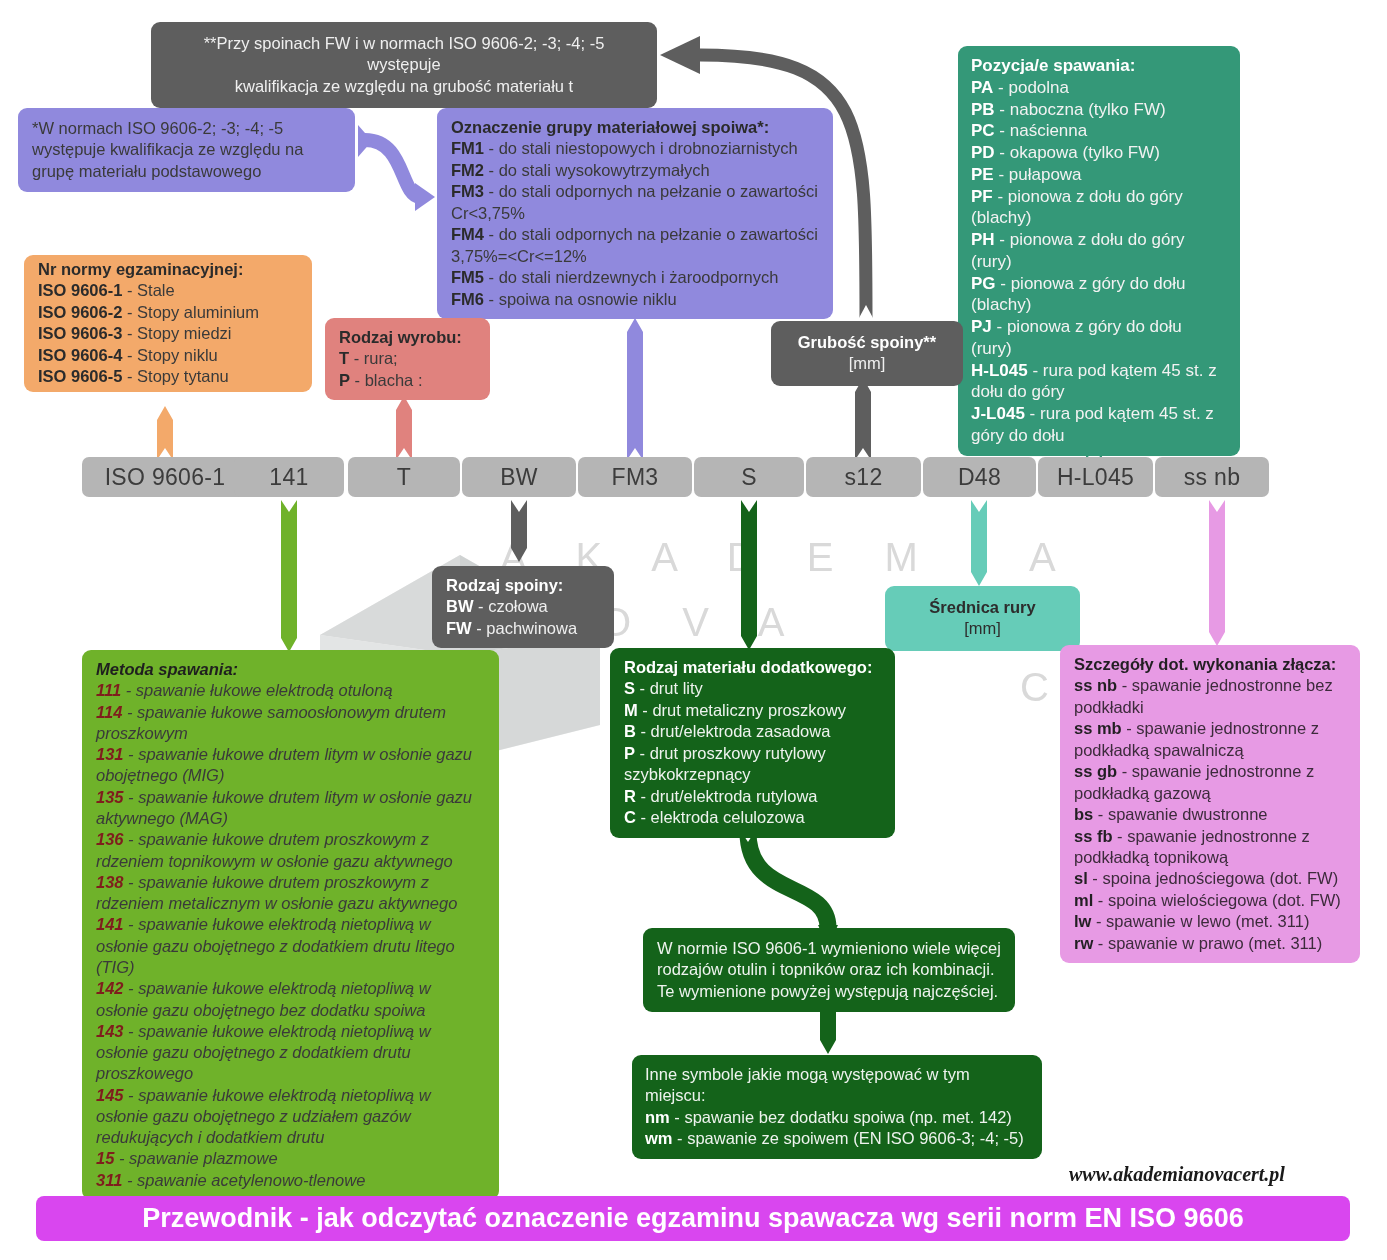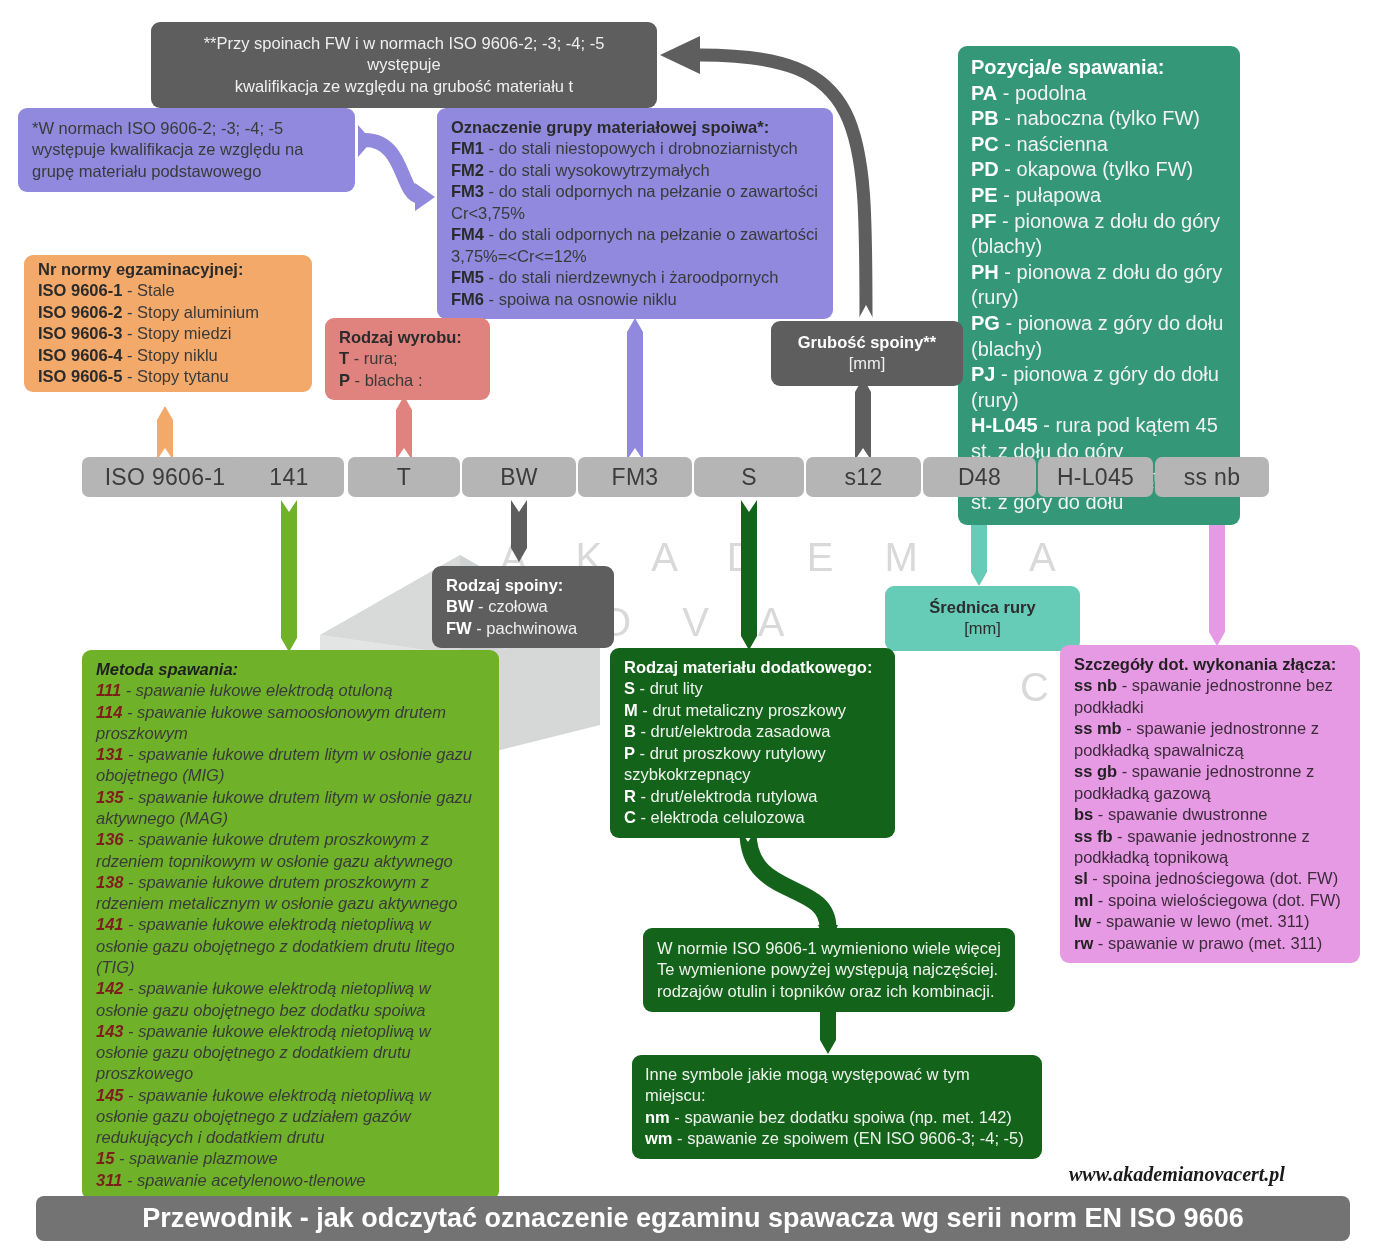--- a/index.html
+++ b/index.html
@@ -72,21 +72,21 @@
   .url {
     position: absolute;
     font-family: "Liberation Serif", serif;
     font-style: italic;
     font-weight: bold;
     font-size: 20px;
     color: #1a1a1a;
   }
   .banner {
     position: absolute;
-    background: #737373;
+    background: #d946ef;
     border-radius: 8px;
     display: flex; align-items: center; justify-content: center;
     color: #ffffff;
     font-weight: bold;
     font-size: 27px;
   }
   .ln { display: block; }
 </style>
 </head>
 <body>
@@ -185,21 +185,21 @@
   <div class="box purple" style="left:437px; top:108px; width:396px; padding:9px 14px;">
     <div style="font-weight:bold;color:#2b2b2b;">Oznaczenie grupy materiałowej spoiwa*:</div>
     <div><b>FM1</b><span> - do stali niestopowych i drobnoziarnistych</span></div>
     <div><b>FM2</b><span> - do stali wysokowytrzymałych</span></div>
     <div><b>FM3</b><span> - do stali odpornych na pełzanie o zawartości Cr&lt;3,75%</span></div>
     <div><b>FM4</b><span> - do stali odpornych na pełzanie o zawartości 3,75%=&lt;Cr&lt;=12%</span></div>
     <div><b>FM5</b><span> - do stali nierdzewnych i żaroodpornych</span></div>
     <div><b>FM6</b><span> - spoiwa na osnowie niklu</span></div>
   </div>
 
-  <div class="box teal" style="left:958px; top:46px; width:282px; padding:9px 13px; font-size:20px; line-height:1.28;">
+  <div class="box teal" style="left:958px; top:46px; width:282px; padding:9px 13px; font-size:17px; line-height:1.28;">
     <div style="font-weight:bold;color:#ffffff;">Pozycja/e spawania:</div>
     <div><b>PA</b><span> - podolna</span></div>
     <div><b>PB</b><span> - naboczna (tylko FW)</span></div>
     <div><b>PC</b><span> - naścienna</span></div>
     <div><b>PD</b><span> - okapowa (tylko FW)</span></div>
     <div><b>PE</b><span> - pułapowa</span></div>
     <div><b>PF</b><span> - pionowa z dołu do góry (blachy)</span></div>
     <div><b>PH</b><span> - pionowa z dołu do góry (rury)</span></div>
     <div><b>PG</b><span> - pionowa z góry do dołu (blachy)</span></div>
     <div><b>PJ</b><span> - pionowa z góry do dołu (rury)</span></div>
@@ -303,22 +303,22 @@
     <div><b>bs</b><span> - spawanie dwustronne</span></div>
     <div><b>ss fb</b><span> - spawanie jednostronne z podkładką topnikową</span></div>
     <div><b>sl</b><span> - spoina jednościegowa (dot. FW)</span></div>
     <div><b>ml</b><span> - spoina wielościegowa (dot. FW)</span></div>
     <div><b>lw</b><span> - spawanie w lewo (met. 311)</span></div>
     <div><b>rw</b><span> - spawanie w prawo (met. 311)</span></div>
   </div>
 
   <div class="box darkgreen" style="left:643px; top:928px; width:372px; padding:10px 14px;">
     <span class="ln">W normie ISO 9606-1 wymieniono wiele więcej</span>
+    <span class="ln">rodzajów otulin i topników oraz ich kombinacji.</span>
     <span class="ln">Te wymienione powyżej występują najczęściej.</span>
-    <span class="ln">rodzajów otulin i topników oraz ich kombinacji.</span>
   </div>
 
   <div class="box darkgreen" style="left:632px; top:1055px; width:410px; padding:9px 13px;">
     <div>Inne symbole jakie mogą występować w tym miejscu:</div>
     <div><b>nm</b><span> - spawanie bez dodatku spoiwa (np. met. 142)</span></div>
     <div><b>wm</b><span> - spawanie ze spoiwem (EN ISO 9606-3; -4; -5)</span></div>
   </div>
 
   <div class="url" style="left:1069px; top:1163px;">www.akademianovacert.pl</div>
 

